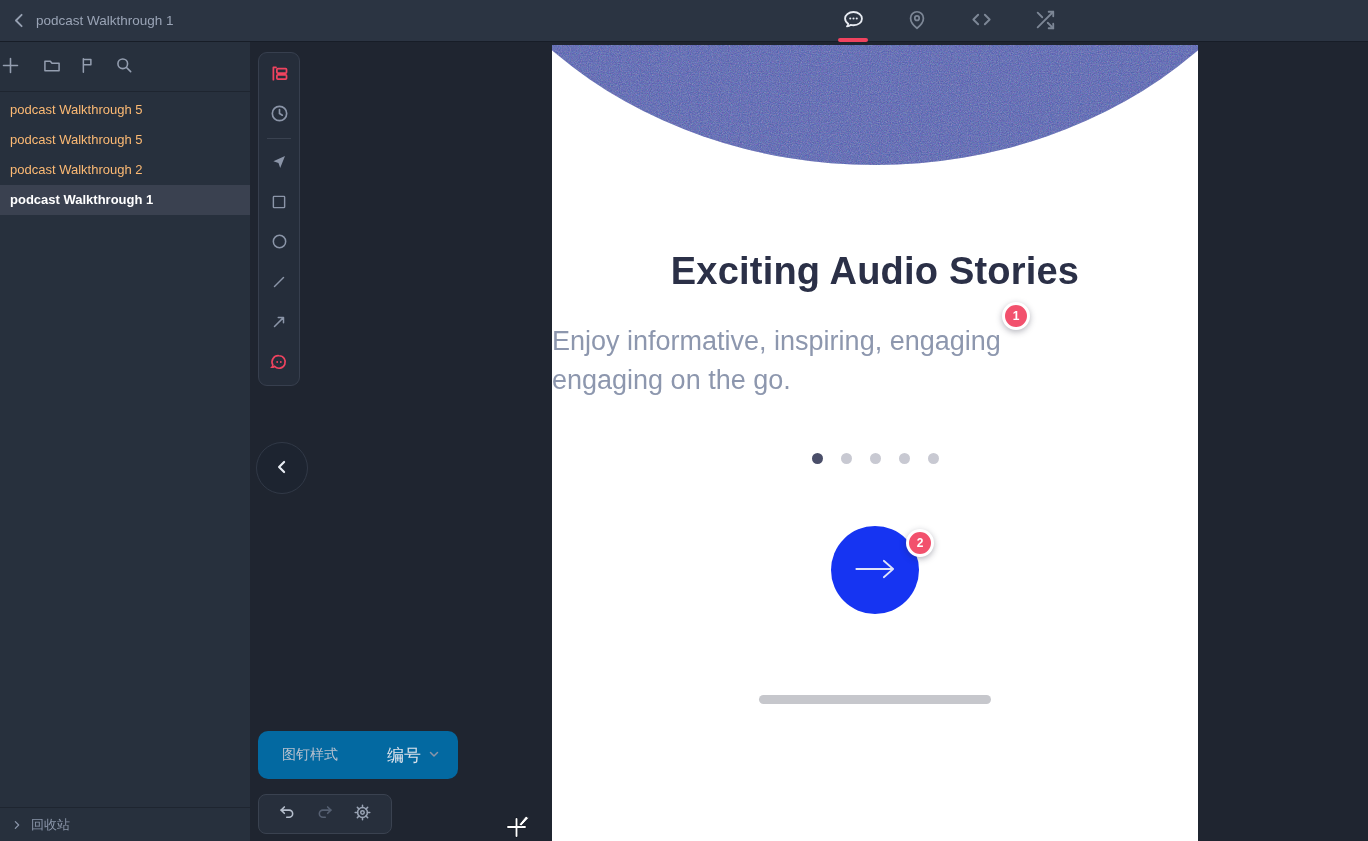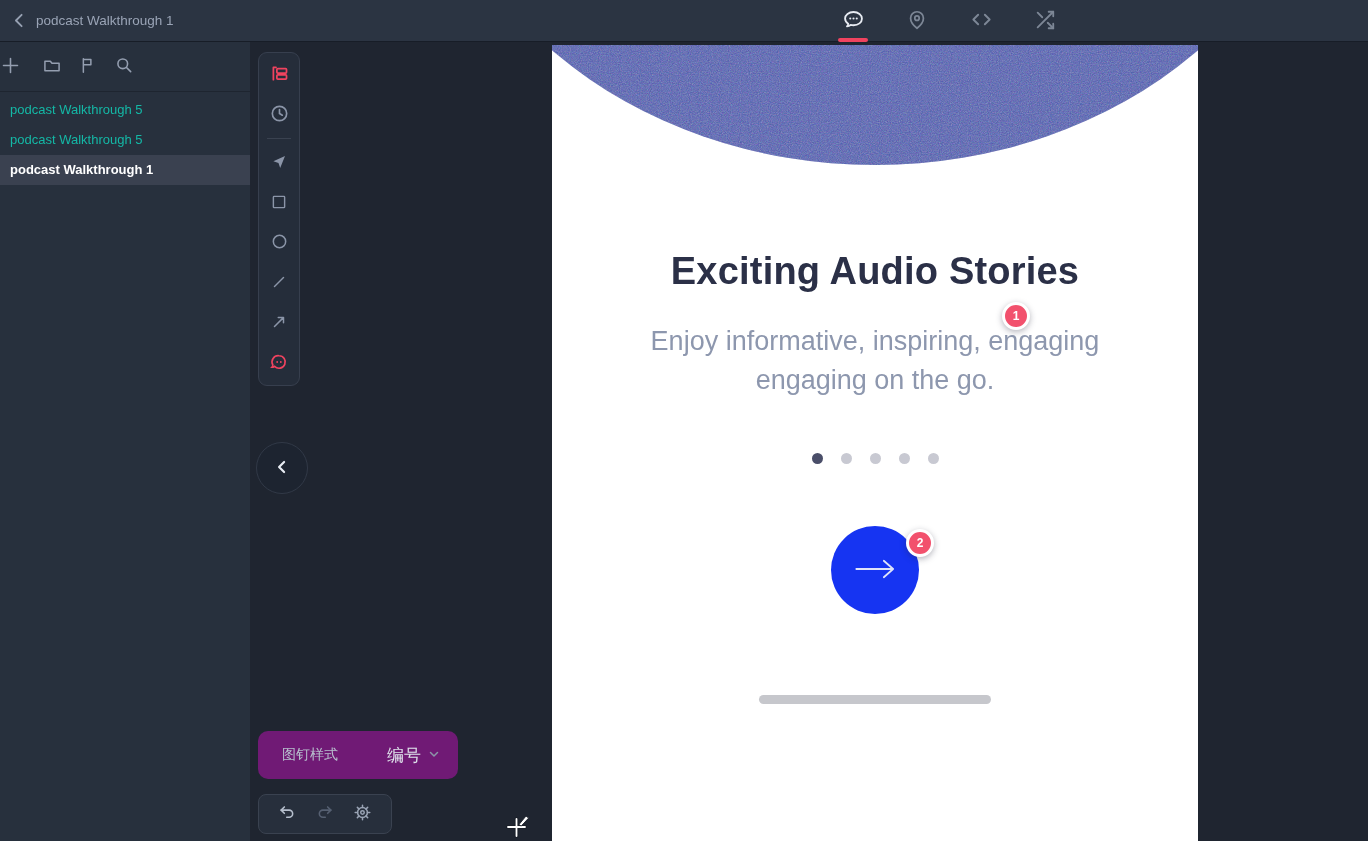--- a/index.html
+++ b/index.html
@@ -23,21 +23,21 @@
   
   .sidebar { position:absolute; left:0; top:42px; width:250px; height:799px; background:#27303d; z-index:20; }
   .sb-toolbar { position:absolute; left:0; top:0; width:250px; height:50px;
                 border-bottom:1px solid #1e2530; display:flex; align-items:center; }
   .sb-tool { width:28px; height:28px; background:none; border:none; display:flex;
              align-items:center; justify-content:center; cursor:pointer; }
   .sb-tool.t-plus{ margin-left:-4px; } .sb-tool.t-folder{ margin-left:14px; }
   .sb-tool.t-flag{ margin-left:8px; } .sb-tool.t-search{ margin-left:8px; }
   .sb-list { position:absolute; left:0; top:53px; width:250px; }
   .sb-item { height:30px; line-height:30px; padding-left:10px; font-size:13px;
-             color:#14b8a6; cursor:pointer; white-space:nowrap; overflow:hidden; }
+             color:#fdba74; cursor:pointer; white-space:nowrap; overflow:hidden; }
   .sb-item.active { background:#3a4150; color:#ffffff; font-weight:bold; }
   .sb-recycle { position:absolute; left:0; bottom:0; width:250px; height:34px;
                 border-top:1px solid #1e2530; display:flex; align-items:center; cursor:pointer; }
   .sb-recycle .chev { margin-left:12px; }
   .sb-recycle .lbl { margin-left:9px; font-size:13px; color:#8a95a9; }
 
   
   .palette { position:absolute; left:258px; top:52px; width:42px; height:334px;
              background:#252d3a; border:1px solid #373f4e; border-radius:9px; z-index:15;
              display:flex; flex-direction:column; align-items:center; }
@@ -46,41 +46,41 @@
   .pal-btn:first-child { margin-top:2px; }
   .pal-div { width:24px; border-top:1px solid #3a4250; margin:3px 0 4px 0; }
 
   
   .collapse-btn { position:absolute; left:256px; top:442px; width:52px; height:52px;
                   border-radius:50%; background:#1d2430; border:1px solid #313947;
                   display:flex; align-items:center; justify-content:center; cursor:pointer; z-index:15; }
 
   
   .pin-panel { position:absolute; left:258px; top:731px; width:200px; height:48px;
-               background:#701a75; border-radius:10px; display:flex; align-items:center;
+               background:#0369a1; border-radius:10px; display:flex; align-items:center;
                padding:0 18px 0 24px; z-index:15; }
   .pin-panel .lbl { font-size:14px; color:#b7c0ce; }
   .pin-panel .val-group { margin-left:auto; display:flex; align-items:center; gap:7px;
                           background:none; border:none; cursor:pointer; }
   .pin-panel .val { font-size:17px; color:#dfe4ec; }
 
   
   .history { position:absolute; left:258px; top:794px; width:134px; height:40px;
              background:#272f3c; border:1px solid #3a4250; border-radius:8px;
              display:flex; align-items:center; justify-content:space-around; padding:0 10px; z-index:15; }
   .hist-btn { width:26px; height:26px; background:none; border:none; display:flex;
               align-items:center; justify-content:center; cursor:pointer; }
 
   
   .screen { position:absolute; left:552px; top:45px; width:646px; height:818px;
             background:#ffffff; overflow:hidden; z-index:10; }
   .hero-svg { position:absolute; left:-127px; top:-636px; }
   .scr-title { position:absolute; left:0; top:205px; width:646px; text-align:center;
                font-size:38px; font-weight:600; color:#2b3047; letter-spacing:0.2px; }
-  .scr-sub { position:absolute; left:0; width:646px; text-align:center;
+  .scr-sub { position:absolute; left:0; width:646px; text-align:left;
              font-size:27px; color:#8d97ae; }
   .scr-sub.l1 { top:281px; } .scr-sub.l2 { top:320px; }
   .dots { position:absolute; left:0; top:408px; width:646px; display:flex;
           justify-content:center; gap:18px; }
   .dot { width:11px; height:11px; border-radius:50%; background:#c8c9d2; cursor:pointer; }
   .dot.active { background:#4a4e69; }
   .next-btn { position:absolute; left:279px; top:481px; width:88px; height:88px;
               border-radius:50%; background:#1634f2; border:none; display:flex;
               align-items:center; justify-content:center; cursor:pointer; }
   .home-bar { position:absolute; left:207px; top:650px; width:232px; height:9px;
@@ -179,23 +179,32 @@
               <circle cx="10.5" cy="10.5" r="5.8" fill="none" stroke="#949eb0" stroke-width="1.9"></circle>
               <path d="M15 15l5 5" stroke="#949eb0" stroke-width="1.9" stroke-linecap="round"></path>
             </svg>
         </span>
       </button>
     </div>
 
     <div class="sb-list">
       <div class="sb-item">podcast Walkthrough 5</div>
       <div class="sb-item">podcast Walkthrough 5</div>
+      <div class="sb-item">podcast Walkthrough 2</div>
       <div class="sb-item active">podcast Walkthrough 1</div>
     </div>
 
+    <div class="sb-recycle">
+      <span class="chev">
+        <svg viewBox="0 0 24 24" width="10" height="10">
+            <path d="M8 4l8 8-8 8" fill="none" stroke="#8a95a9" stroke-width="3" stroke-linecap="round" stroke-linejoin="round"></path>
+          </svg>
+      </span>
+      <span class="lbl">回收站</span>
+    </div>
   </aside>
 
   <div class="palette">
     <button class="pal-btn">
       <span>
         <svg viewBox="0 0 24 24" width="21" height="21">
             <path d="M5 5h3M5 5v14" fill="none" stroke="#f0435f" stroke-width="2" stroke-linecap="round"></path>
             <rect x="9" y="6.5" width="11" height="5" rx="1" fill="none" stroke="#f0435f" stroke-width="2"></rect>
             <rect x="9" y="13.5" width="11" height="5" rx="1" fill="none" stroke="#f0435f" stroke-width="2"></rect>
           </svg>

